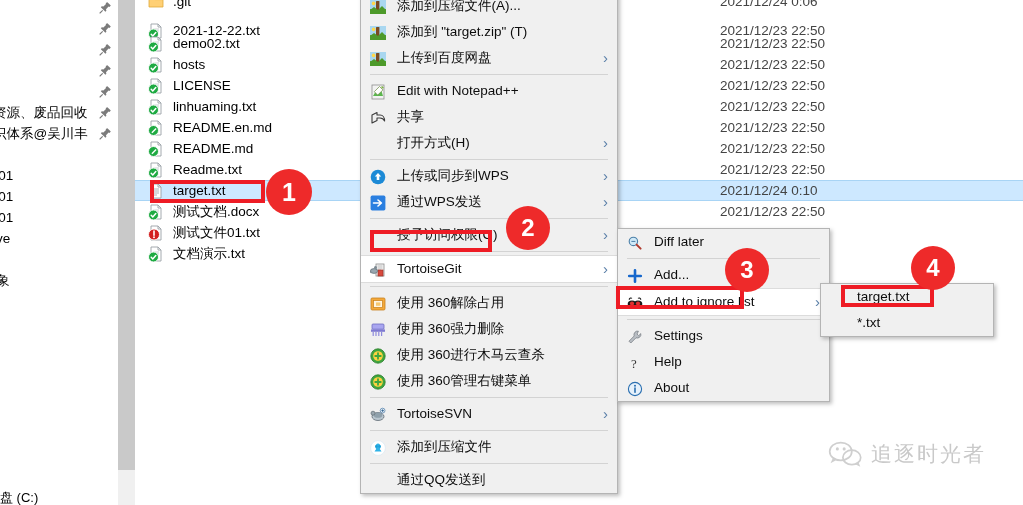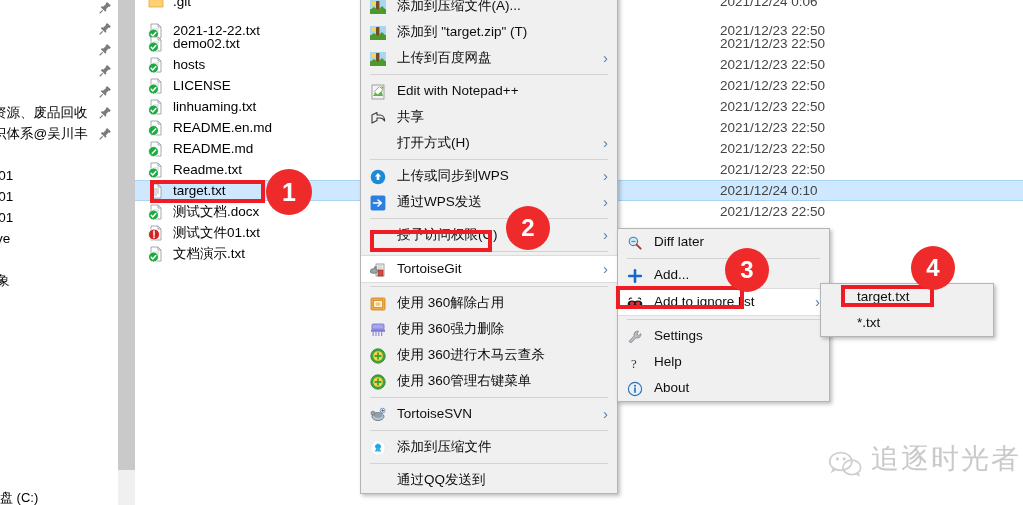--- a/index.html
+++ b/index.html
@@ -50,22 +50,22 @@
   .mi .arrow{position:absolute;right:9px;top:0;height:26px;line-height:26px;color:#5a7fa8;font-size:15px;}
   .mi.disabled{color:#a0a0a0;}
   .sep{height:1px;background:#d3d3d3;margin:3px 9px;}
 
   
   .redbox{position:absolute;border:4px solid #ee1c25;box-sizing:border-box;pointer-events:none;}
   .badge{position:absolute;border-radius:50%;background:#ee2a2a;color:#fff;
          font-weight:bold;text-align:center;font-family:"Liberation Sans",sans-serif;}
 
   
-  .watermark{position:absolute;left:828px;top:440px;display:flex;align-items:flex-end;gap:9px;
-             color:#c9c9c9;font-size:28px;letter-spacing:2px;font-family:"DejaVu Sans",sans-serif;}
+  .watermark{position:absolute;left:828px;top:440px;display:flex;align-items:center;gap:9px;
+             color:#c9c9c9;font-size:21px;letter-spacing:2px;font-family:"DejaVu Sans",sans-serif;}
   .wm-icon{width:34px;height:28px;color:#cfcfcf;}
 </style>
 </head>
 <body>
 
 <div id="explorer">
 
   <div class="nav-pane" id="navPane">
       <div class="nav-row" style="top: -3px;">
         <span class="pin" style="display: inline-block;">

